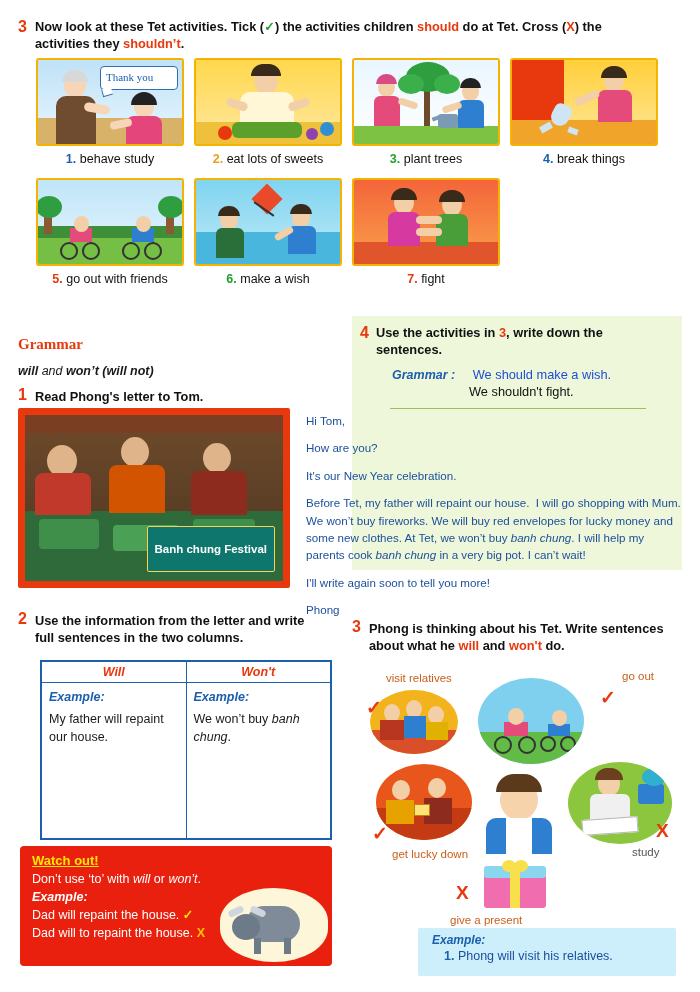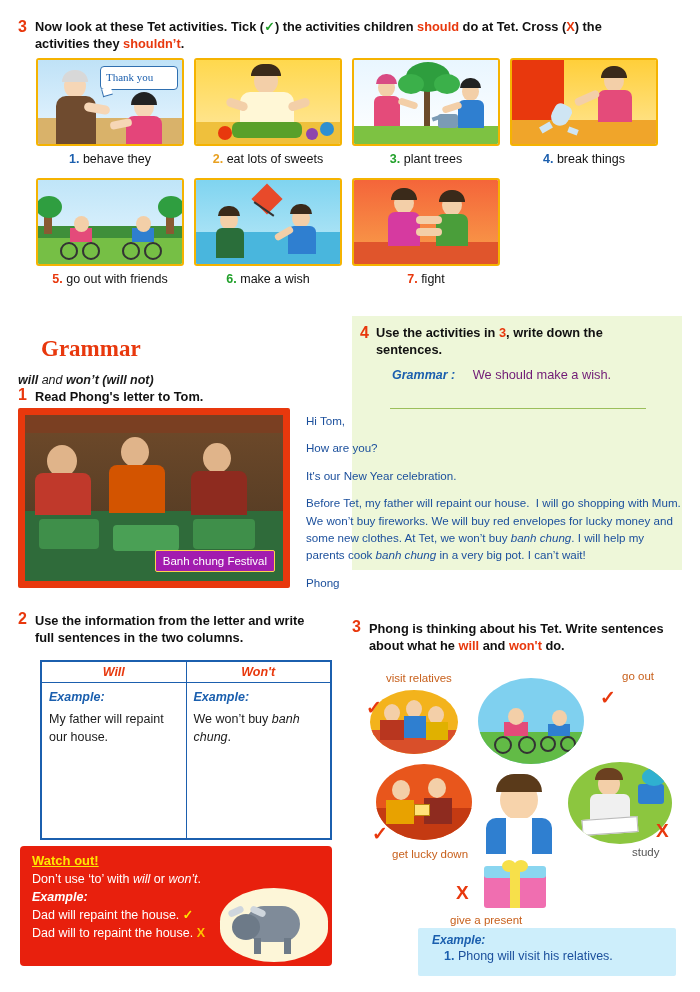--- a/index.html
+++ b/index.html
@@ -41,23 +41,22 @@
   .cap3 b { color:#21a02a; }
   .cap4 b { color:#1b5fae; }
   .cap5 b { color:#e8380d; }
   .cap6 b { color:#21a02a; }
   .cap7 b { color:#e8380d; }
   .cap8 b { color:#1b5fae; }
 
   
   #grammar { position:absolute; left:18px; top:336px; width:330px; }
   .grammar-title {
-    color:#e8380d; font-weight:bold; font-size:23px;
+    color:#e8380d; font-weight:bold; font-size:15px;
     font-family:"Liberation Serif", serif;
-    margin-left:23px;
   }
   .grammar-sub { font-size:12.5px; font-style:italic; margin-top:11px; }
   .grammar-sub b { font-style:italic; font-weight:bold; }
 
   
   #ex4 {
     position:absolute; left:352px; top:316px; width:330px; height:254px;
     background:#eef7d9;
   }
   #ex4 .inner { padding:8px 10px 0 8px; display:flex; gap:7px; }
@@ -68,22 +67,22 @@
   #ex1 { position:absolute; left:18px; top:386px; width:300px; }
   #ex1 .head-row { display:flex; gap:8px; }
   .photo-frame {
     position:absolute; left:18px; top:408px; width:272px; height:180px;
     border:7px solid #e8380d; border-radius:2px;
     background:#c21a1a; overflow:hidden;
   }
   .photo-inner { position:absolute; inset:0; }
   .photo-caption {
     position:absolute; right:8px; bottom:9px;
-    background:#a21caf; color:#ffffff; font-weight:normal; font-size:11.5px;
-    padding:4px 7px; border-radius:2px; border:1px solid #ffd24d;
+    background:#0f766e; color:#ffffff; font-weight:bold; font-size:11.5px;
+    padding:16px 7px; border-radius:2px; border:1px solid #ffd24d;
   }
 
   .letter {
     position:absolute; left:306px; top:412px; width:380px;
     font-size:11.6px; line-height:1.5; color:#1b4f9c;
   }
   .letter p { margin:0 0 10px 0; }
   .letter .tight { margin-bottom:3px; }
   .letter i { font-style:italic; }
 
@@ -181,21 +180,21 @@
           <div class="shape" style="left:18px;top:36px;width:40px;height:48px;background:#6f4b2f;border-radius:10px 10px 0 0;"></div>
           <div class="shape" style="left:46px;top:44px;width:26px;height:9px;background:#f6d6b6;border-radius:5px;transform:rotate(10deg);"></div>
 
           <div class="shape circle" style="left:96px;top:36px;width:20px;height:22px;background:#f6d6b6;"></div>
           <div class="shape" style="left:93px;top:32px;width:26px;height:13px;background:#222;border-radius:13px 13px 0 0;"></div>
           <div class="shape" style="left:88px;top:56px;width:36px;height:30px;background:#e4457a;border-radius:8px 8px 0 0;"></div>
           <div class="shape" style="left:72px;top:60px;width:22px;height:8px;background:#f6d6b6;border-radius:4px;transform:rotate(-12deg);"></div>
         </div>
         <div class="pic-cap cap1">
           <b>1.</b>
-          <span>behave they</span>
+          <span>behave study</span>
         </div>
       </div>
 
       <div class="pic-cell">
         <div class="pic-box">
           <div class="sky" style="background:linear-gradient(#ffd84d,#ffe8a0);"></div>
           <div class="shape" style="left:0;top:62px;width:148px;height:26px;background:#efc03c;"></div>
           <div class="shape circle" style="left:58px;top:8px;width:24px;height:26px;background:#f3cfa8;"></div>
           <div class="shape" style="left:55px;top:4px;width:30px;height:12px;background:#3a2a1a;border-radius:14px 14px 0 0;"></div>
           <div class="shape" style="left:44px;top:32px;width:54px;height:34px;background:#fff7d6;border-radius:10px 10px 4px 4px;"></div>
@@ -335,22 +334,23 @@
 
   <div id="ex4">
     <div class="inner">
       <div class="ex-num">4</div>
       <div class="ex-head">
         <span>Use the activities in </span><span class="red">3</span><span>, write down the sentences.</span>
       </div>
     </div>
     <div style="margin:8px 0 0 40px;">
       <span class="example-label">Grammar :</span>
-      <span style="display:inline-block;margin-left:14px;color:#701a75;font-size:12.8px;">We should make a wish.</span>
-    </div>
+      <span style="display:inline-block;margin-left:14px;color:#1d4ed8;font-size:12.8px;">We should make a wish.</span>
+    </div>
+    <div style="margin:2px 0 0 117px;color:#111;font-size:12.8px;">We shouldn't fight.</div>
     <div class="ex4-rule"></div>
   </div>
 
   <div id="grammar">
     <div class="grammar-title">Grammar</div>
     <div class="grammar-sub">
       <b>will</b> and <b>won’t (will not)</b>
     </div>
   </div>
 
@@ -377,20 +377,21 @@
       <div class="shape" style="left:0;top:0;width:258px;height:18px;background:#7a3f22;"></div>
     </div>
     <div class="photo-caption">Banh chung Festival</div>
   </div>
 
   <div class="letter">
     <p>Hi Tom,</p>
     <p>How are you?</p>
     <p>It's our New Year celebration.</p>
     <p>Before Tet, my father will repaint our house.&nbsp; I will go shopping with Mum. We won’t buy fireworks. We will buy red envelopes for lucky money and some new clothes. At Tet, we won’t buy <i>banh chung</i>. I will help my parents cook <i>banh chung</i> in a very big pot. I can’t wait!</p>
+    <p>I'll write again soon to tell you more!</p>
     <p>Phong</p>
   </div>
 
   <div id="ex2">
     <div class="head-row">
       <div class="ex-num">2</div>
       <div class="ex-head" style="padding-top:2px;">
         <span>Use the information from the letter and write</span><br>
         <span>full sentences in the two columns.</span>
       </div>

